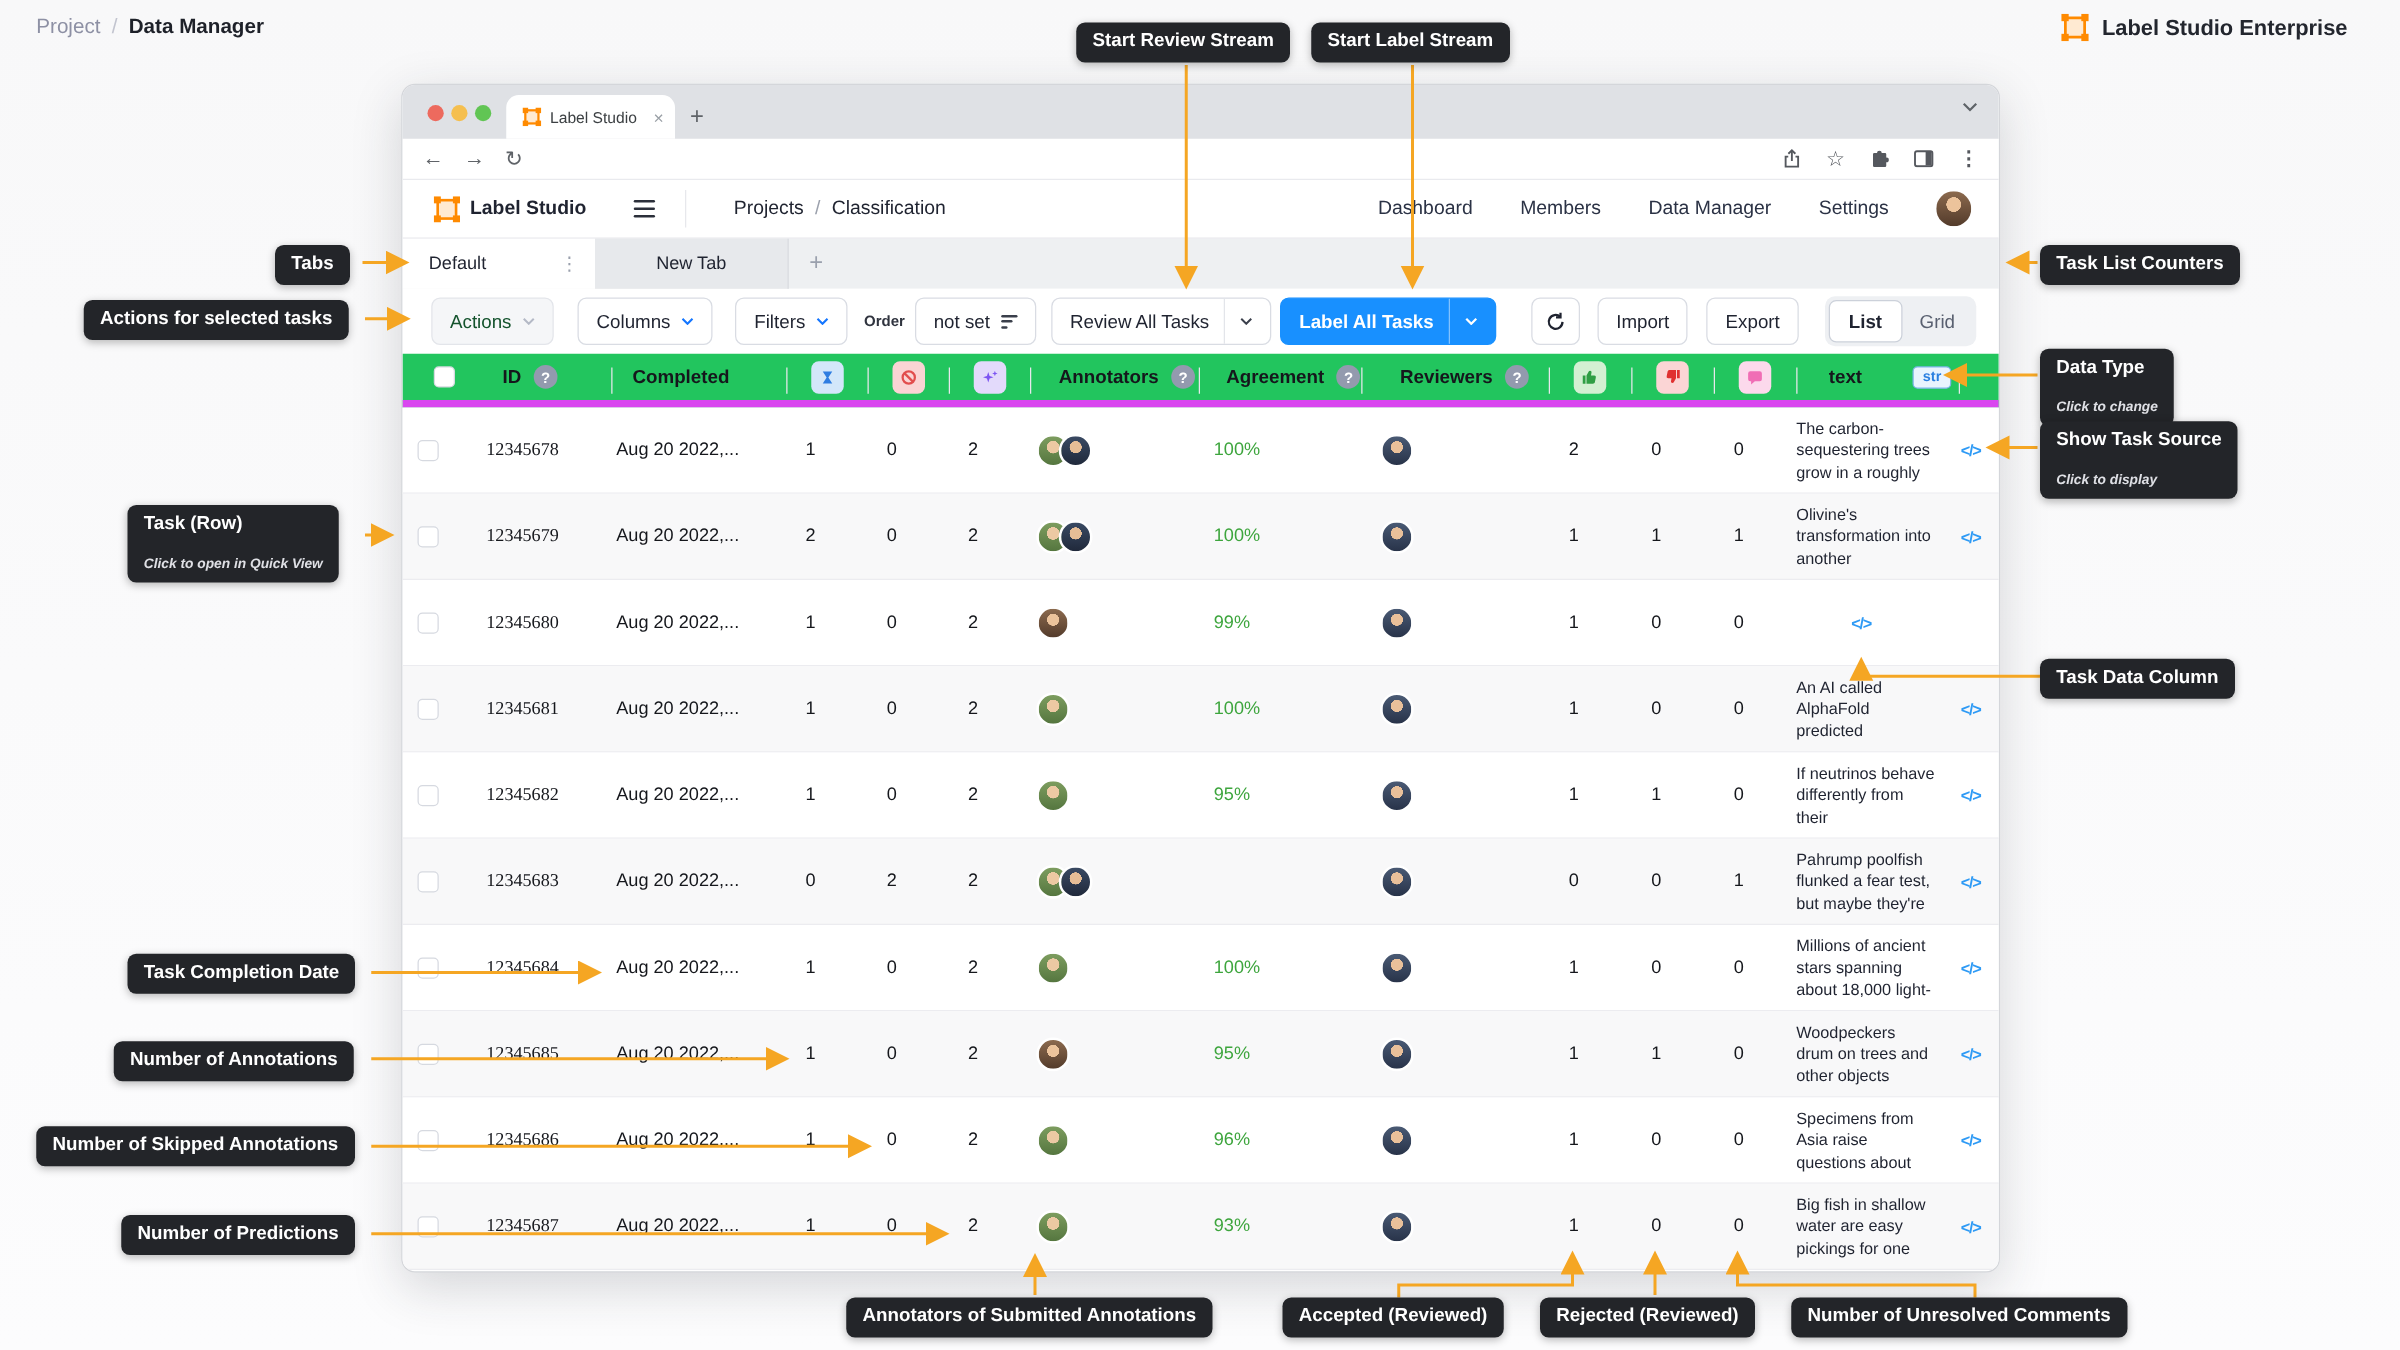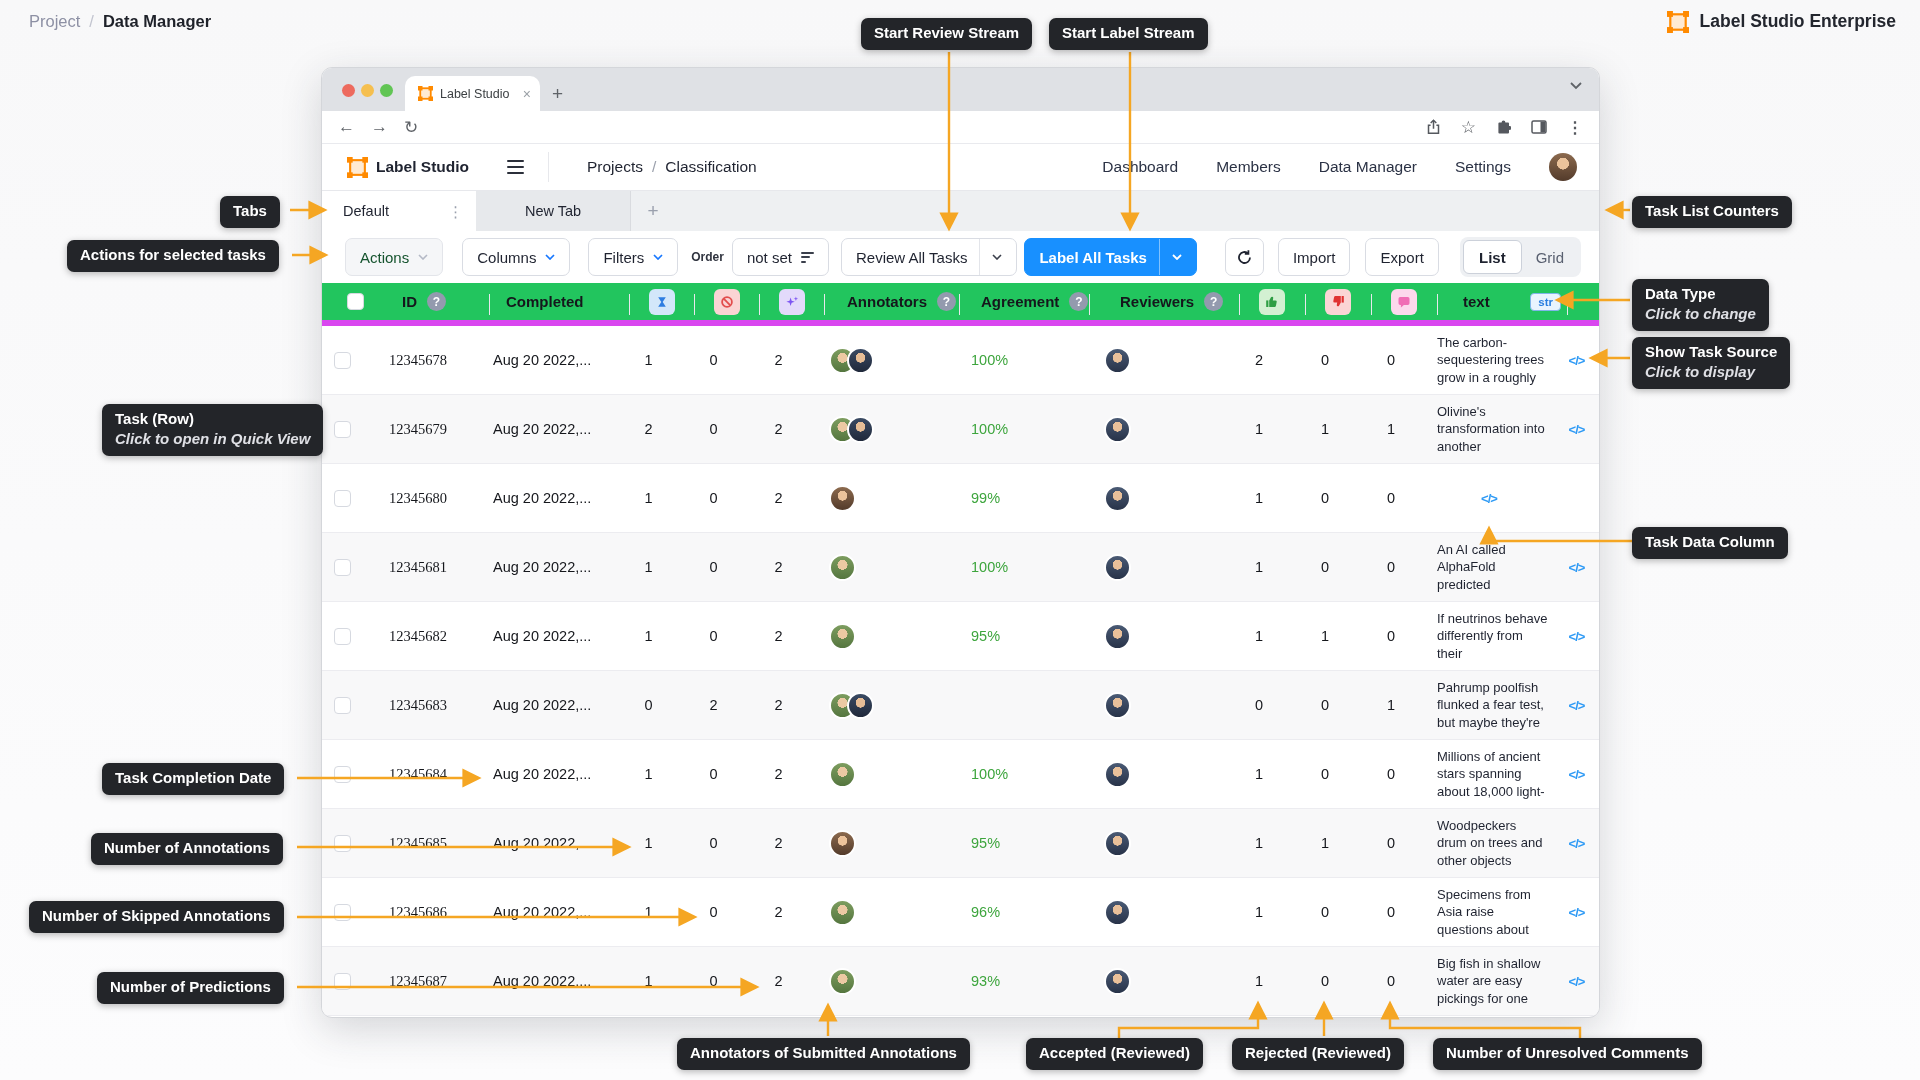--- a/index.html
+++ b/index.html
@@ -4,21 +4,21 @@
 <style>
   * { box-sizing: border-box; margin: 0; padding: 0; }
   body { font-family: "Liberation Sans", sans-serif; background:#f4f4f5; }
   #canvas { position:relative; width:1920px; height:1080px; background:linear-gradient(180deg,#f8f8f9,#fcfcfd); overflow:hidden; }
 
   
   .page-breadcrumb { position:absolute; left:29px; top:12px; font-size:16.5px; display:flex; gap:9px; align-items:center; }
   .page-breadcrumb .bc-project { color:#8d90a4; }
   .page-breadcrumb .bc-sep { color:#c2c4cf; }
   .page-breadcrumb .bc-current { color:#1e2129; font-weight:700; }
-  .brand { position:absolute; right:24px; top:11px; display:flex; gap:11px; }
+  .brand { position:absolute; right:42px; top:11px; display:flex; align-items:center; gap:11px; }
   .brand-label { font-size:17.5px; font-weight:700; color:#23262e; }
 
   
   .bw { position:absolute; left:321px; top:67px; width:1279px; height:951px; border-radius:11px;
         background:#fff; border:1px solid #d4d6da; box-shadow:0 12px 40px rgba(40,44,58,.18); overflow:hidden; z-index:1; }
   .chrome-tabs { height:43px; background:#dfe1e5; display:flex; align-items:flex-end; position:relative; }
   .lights { position:absolute; left:20px; top:16px; display:flex; gap:6px; }
   .light { width:13px; height:13px; border-radius:50%; }
   .l-red{background:#ed6a5e;} .l-yellow{background:#f5bf4f;} .l-green{background:#61c554;}
   .btab { margin-left:83px; width:135px; height:35px; background:#fff; border-radius:10px 10px 0 0;
@@ -95,21 +95,21 @@
   .avatars { display:flex; }
   .avatars .avatar { border:2px solid #fff; }
   .avatars .avatar + .avatar { margin-left:-9px; }
   .agr { color:#3da53d; }
   .td-text { font-size:13px; line-height:1.32; padding:0 6px 0 13px; color:#1f2330; }
   .code-ic { color:#2e9af5; font-weight:700; font-size:13px; letter-spacing:-1px; }
   .td-ann { padding-left:18px; }
 
   
   .co { position:absolute; background:#232529; color:#fff; border-radius:7px; padding:6px 13px 7px; font-size:15px; font-weight:700; line-height:1.25; z-index:5; white-space:nowrap; box-shadow:0 2px 7px rgba(0,0,0,.28); }
-  .co .sub { display:block; font-size:15px; font-style:italic; font-weight:600; color:#dfe0e5; margin-top:1px; }
+  .co .sub { display:block; font-size:11px; font-style:italic; font-weight:600; color:#dfe0e5; margin-top:16px; }
   #arrows { position:absolute; left:0; top:0; z-index:4; pointer-events:none; }
   .mono-num { font-variant-numeric: tabular-nums; font-family: Liberation Serif, serif; }
 </style>
 </head>
 <body>
 
 <div id="canvas">
 
   <div class="page-breadcrumb">
     <span class="bc-project">Project</span>

